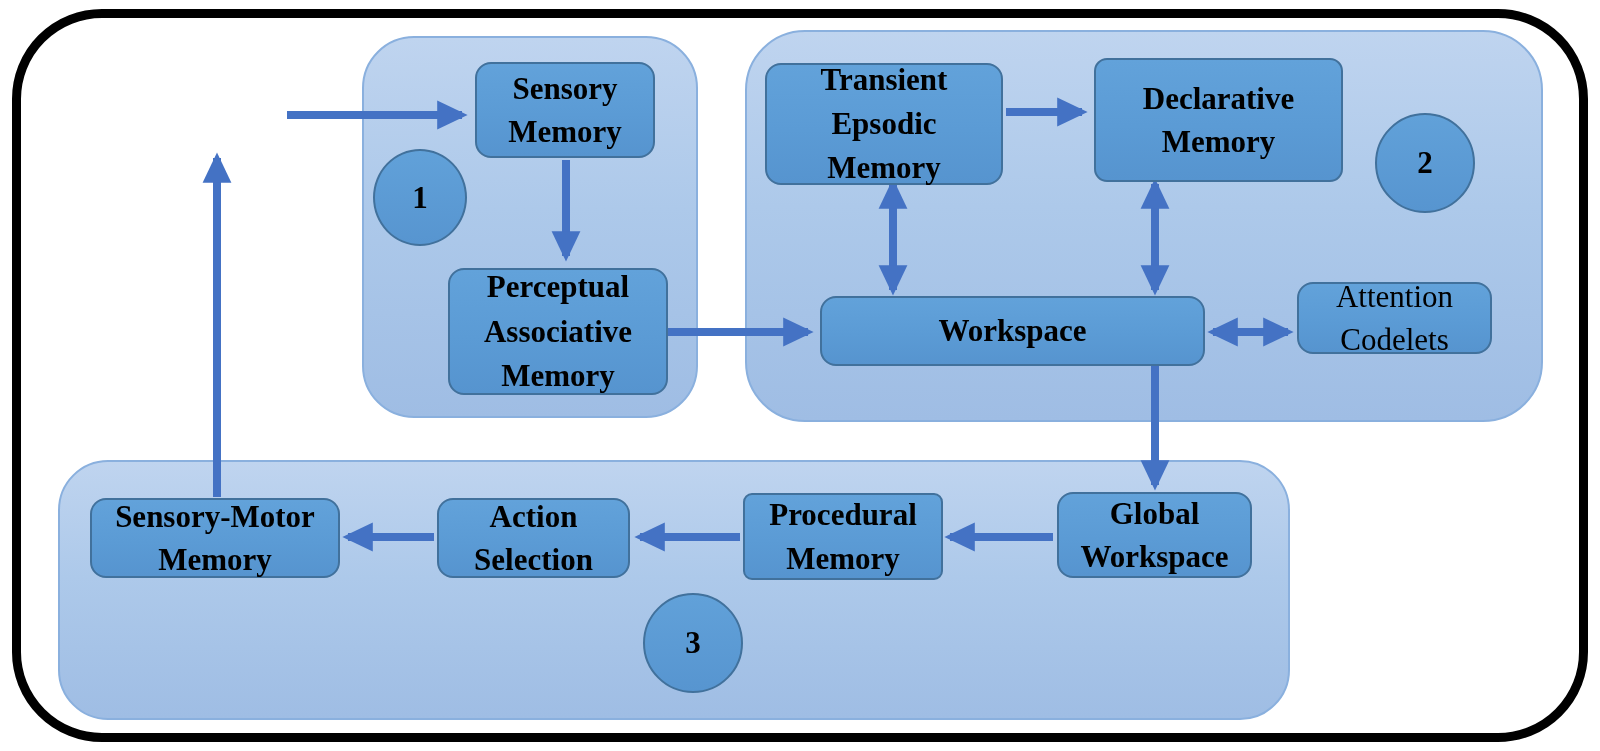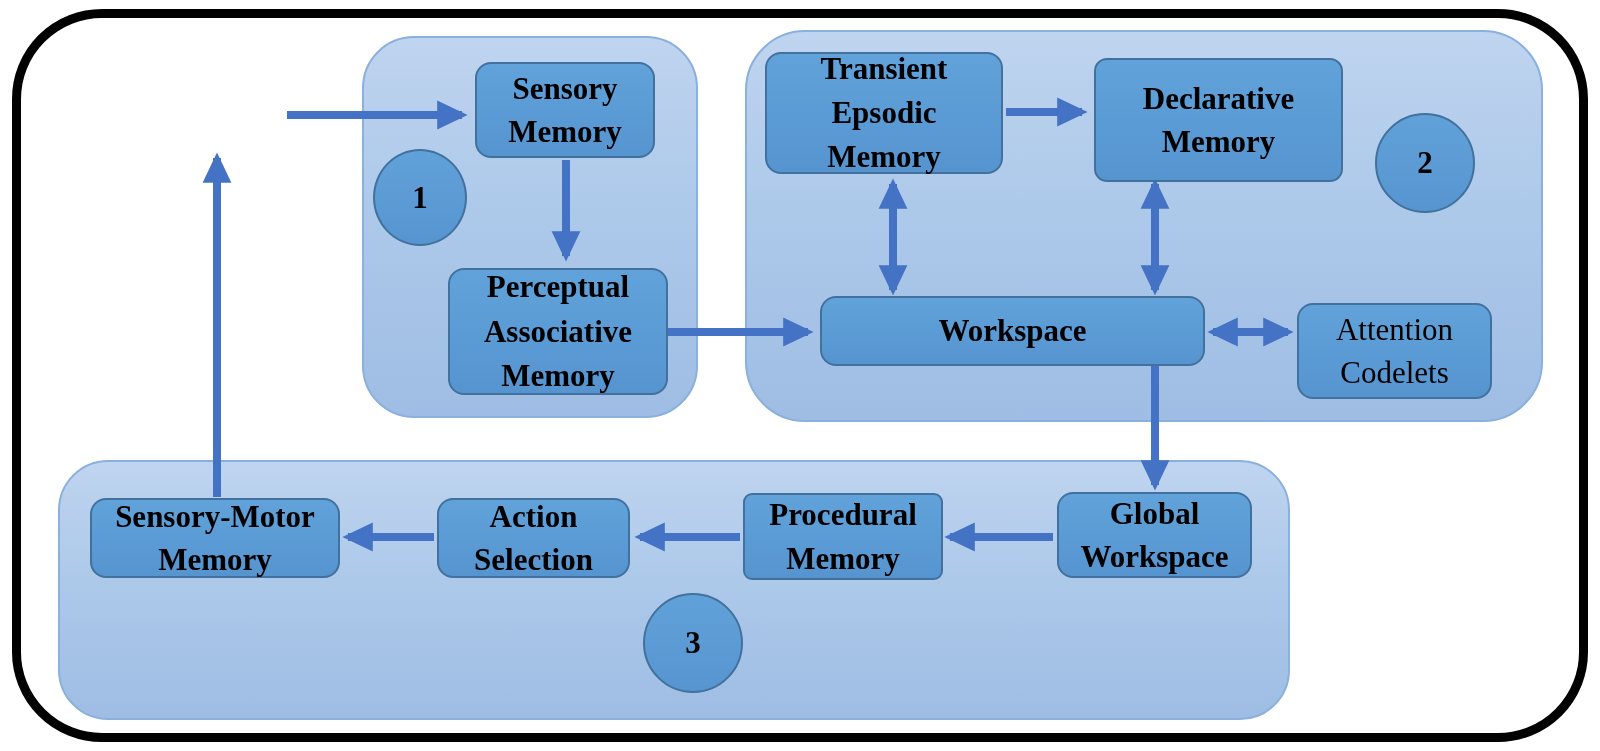--- a/index.html
+++ b/index.html
@@ -37,24 +37,24 @@
     background:linear-gradient(180deg,#62a2da 0%,#5b9bd5 55%,#5694cf 100%);
     border:2.5px solid #41719c;border-radius:16px;
     display:flex;align-items:center;justify-content:center;
     text-align:center;font-weight:bold;font-size:31px;line-height:1.4;
     white-space:pre-line;
   }
   .node.regular{font-weight:normal;}
   #n-environment{left:68px;top:80px;width:219px;height:70px;font-size:28px;}
   #n-sensory{left:475px;top:62px;width:180px;height:96px;}
   #n-pam{left:448px;top:268px;width:220px;height:127px;line-height:1.42;}
-  #n-tem{left:765px;top:52px;width:238px;height:122px;line-height:1.42;}
+  #n-tem{left:765px;top:63px;width:238px;height:122px;line-height:1.42;}
   #n-declarative{left:1094px;top:58px;width:249px;height:124px;border-radius:13px;}
   #n-workspace{left:820px;top:296px;width:385px;height:70px;}
-  #n-attention{left:1297px;top:282px;width:195px;height:96px;margin-top:21px;}
+  #n-attention{left:1297px;top:282px;width:195px;height:72px;}
   #n-global{left:1057px;top:492px;width:195px;height:86px;}
   #n-procedural{left:743px;top:493px;width:200px;height:87px;border-radius:9px;}
   #n-action{left:437px;top:498px;width:193px;height:80px;}
   #n-smm{left:90px;top:498px;width:250px;height:80px;}
 </style>
 </head>
 <body>
 
 <div class="canvas">
 

